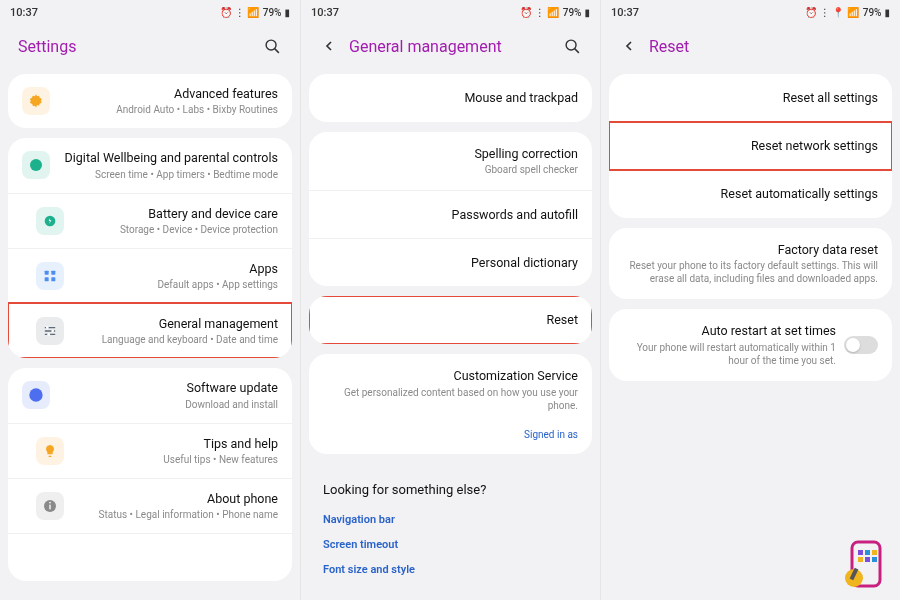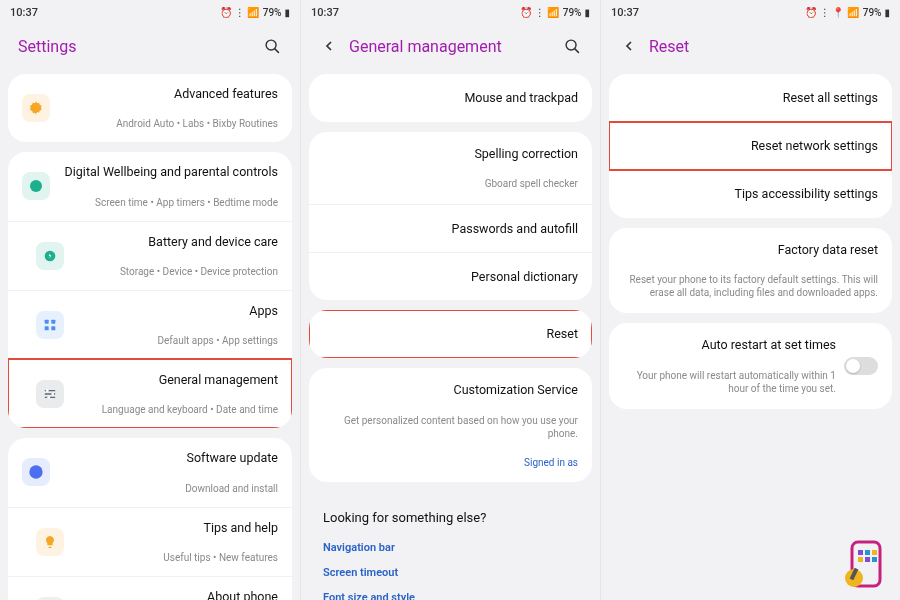--- a/index.html
+++ b/index.html
@@ -13,21 +13,21 @@
 .header{display:flex;align-items:center;padding:14px 10px 18px 10px;}
 .header .back{width:20px;height:20px;display:flex;align-items:center;justify-content:center;margin-right:10px;cursor:pointer;}
 .header h1{font-size:16px;font-weight:400;color:#a21caf;flex:1;}
 .header .search{width:20px;height:20px;margin-left:auto;cursor:pointer;display:flex;align-items:center;justify-content:center;}
 .card{background:#fff;border-radius:18px;margin-bottom:10px;overflow:hidden;}
 .row{display:flex;align-items:center;padding:12px 14px;cursor:pointer;min-height:48px;}
 .row+.row{border-top:1px solid #f0f0f0;padding-left:28px;}
 .row .icon{width:28px;height:28px;border-radius:8px;display:flex;align-items:center;justify-content:center;margin-right:12px;flex-shrink:0;}
 .row .text{flex:1;min-width:0;text-align:right;}
 .row .title{font-size:12.5px;color:#111;font-weight:400;line-height:1.3;}
-.row .sub{font-size:10px;color:#8a8a8a;margin-top:15px;line-height:1.3;}
+.row .sub{font-size:10px;color:#8a8a8a;margin-top:1px;line-height:1.3;}
 .row .link{font-size:10px;color:#2962c9;margin-top:17px;}
 .highlight{outline:2px solid #e34a3a;outline-offset:-1px;border-radius:0;}
 .section-heading{font-size:13px;color:#111;padding:18px 14px 10px;font-weight:400;}
 .link-list{padding:0 14px 14px;}
 .link-list .lnk{display:block;font-size:11px;color:#2962c9;font-weight:600;padding:6px 0;cursor:pointer;}
 .toggle{width:34px;height:18px;border-radius:9px;background:#ddd;position:relative;margin-left:8px;flex-shrink:0;}
 .toggle::after{content:"";position:absolute;width:14px;height:14px;border-radius:50%;background:#fff;top:2px;left:2px;box-shadow:0 1px 2px rgba(0,0,0,.2);}
 .logo{position:absolute;bottom:6px;right:6px;width:60px;height:60px;pointer-events:none;}
 svg{display:block;}
 .gm-row.simple .title{font-size:12.5px;}
@@ -259,21 +259,21 @@
               <div class="title">Reset all settings</div>
             </div>
           </div>
           <div class="row gm-row simple highlight">
             <div class="text">
               <div class="title">Reset network settings</div>
             </div>
           </div>
           <div class="row gm-row simple">
             <div class="text">
-              <div class="title">Tips accessibility settings</div>
+              <div class="title">Reset automatically settings</div>
             </div>
           </div>
         </div>
         <div class="card">
           <div class="row gm-row simple">
             <div class="text">
               <div class="title">Factory data reset</div>
               <div class="sub">Reset your phone to its factory default settings. This will erase all data, including files and downloaded apps.</div>
             </div>
           </div>

